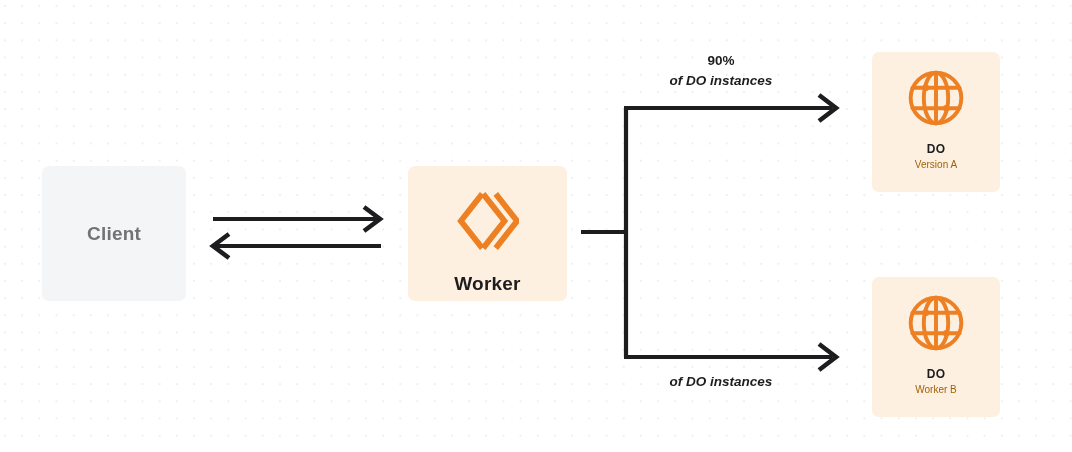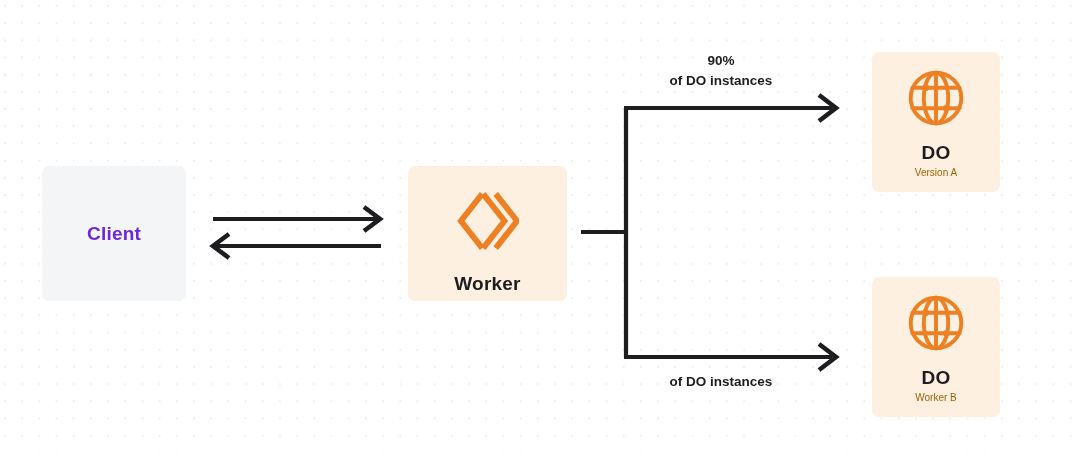--- a/index.html
+++ b/index.html
@@ -39,21 +39,21 @@
   #node-client {
     left: 42px;
     top: 166px;
     width: 144px;
     height: 135px;
     background-color: #f4f5f7;
   }
   #node-client .node-title {
     font-size: 19px;
     font-weight: bold;
-    color: #6d28d9;
+    color: #737373;
     letter-spacing: 0.2px;
   }
 
   
   #node-worker {
     left: 408px;
     top: 166px;
     width: 159px;
     height: 135px;
     background-color: #fdf0e1;
@@ -84,21 +84,21 @@
   }
   #node-do-a { top: 52px; }
   #node-do-b { top: 277px; }
 
   .do-icon {
     width: 60px;
     height: 60px;
     display: block;
   }
   .do-node .node-title {
-    font-size: 19px;
+    font-size: 12px;
     font-weight: bold;
     color: #1d1d1f;
     margin-top: 14px;
     letter-spacing: 0.2px;
   }
   .do-node .node-subtitle {
     font-size: 10px;
     font-weight: normal;
     color: #a16207;
     margin-top: 3px;
@@ -143,21 +143,21 @@
     left: 631px;
     top: 51px;
     width: 180px;
   }
   #label-bottom {
     left: 631px;
     top: 372px;
     width: 180px;
   }
   .edge-label .pct { display: block; }
-  .edge-label .sub { display: block; }
+  .edge-label .sub { display: block; font-style: italic; }
 </style>
 </head>
 <body>
 
 <div id="diagram">
 
   <svg id="connectors" viewBox="0 0 1072 452" width="1072" height="452" xmlns="http://www.w3.org/2000/svg">
 
     <g>
       <path class="wire" d="M 213 219 L 377 219"></path>

